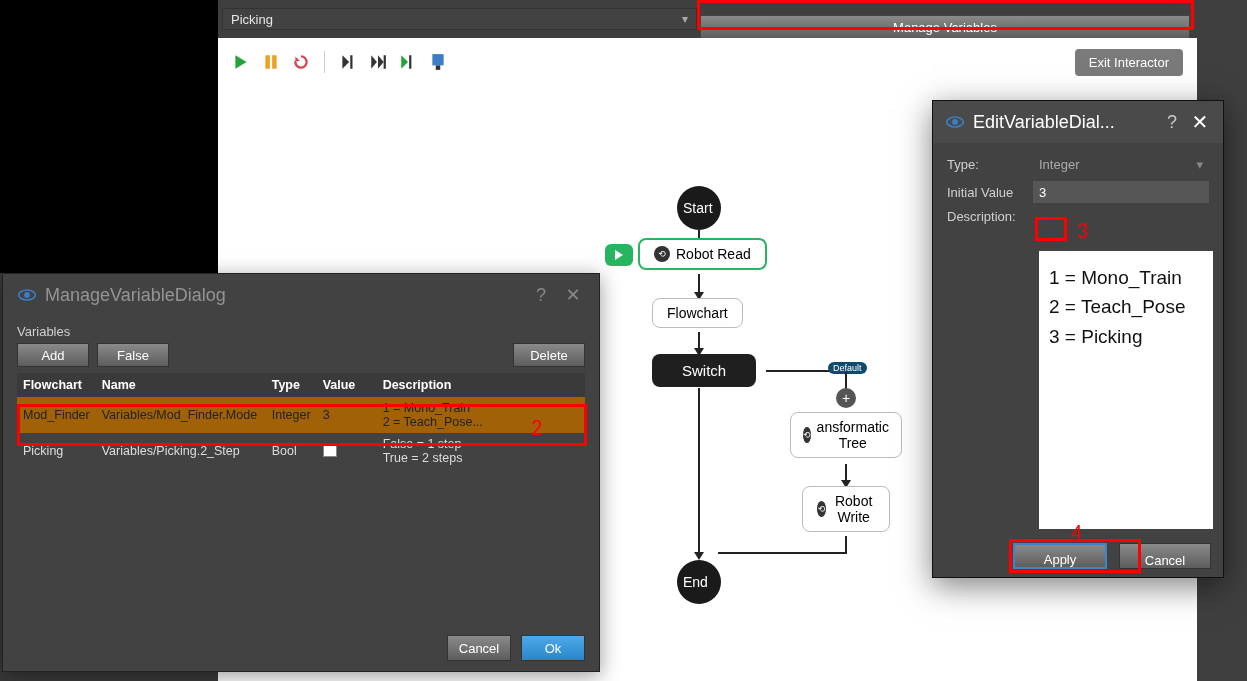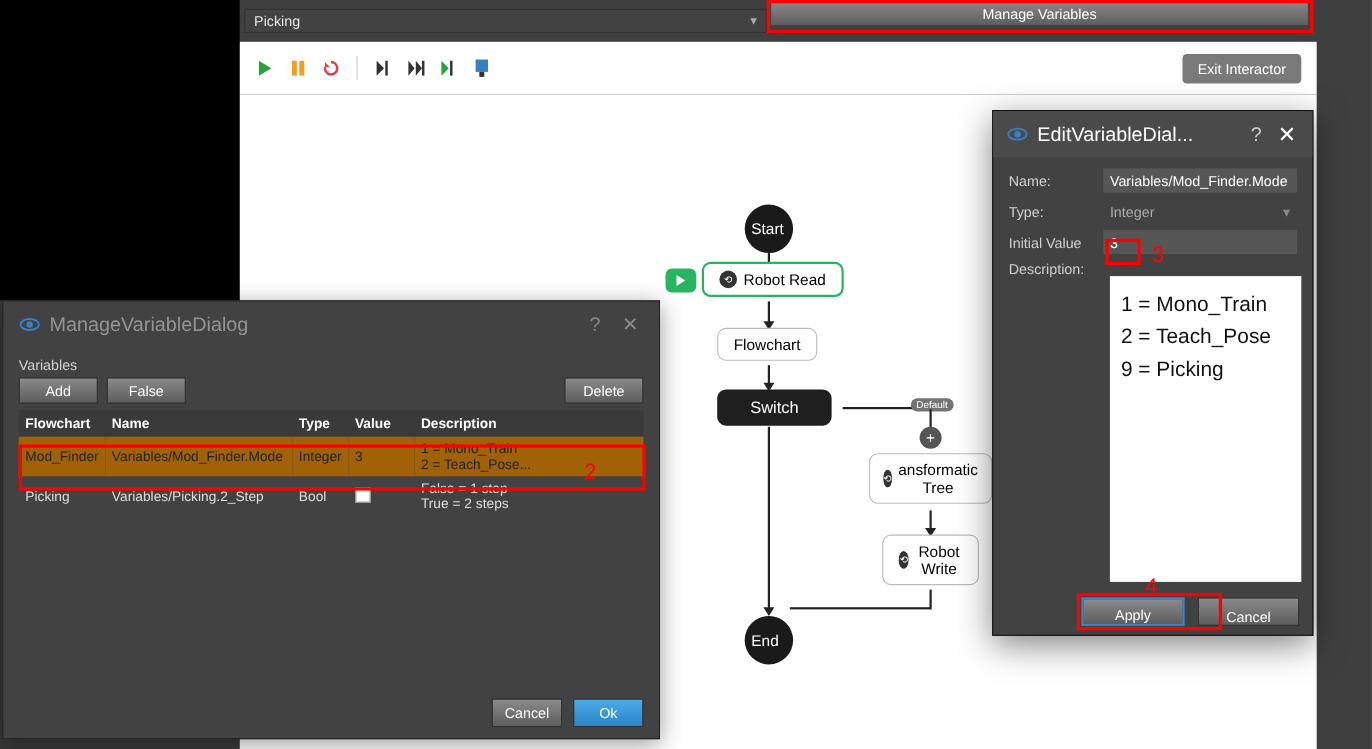--- a/index.html
+++ b/index.html
@@ -5,21 +5,21 @@
   * { box-sizing: border-box; margin: 0; padding: 0; font-family: "Segoe UI", Arial, sans-serif; }
   body { background: #3a3a3a; width: 1247px; height: 681px; position: relative; overflow: hidden; }
 
   
   .left-black { position: absolute; left: 0; top: 0; width: 218px; height: 273px; background: #000; }
 
   
   .top-bar { position: absolute; left: 218px; top: 0; right: 50px; height: 38px; background: #3f3f3f; display: flex; align-items: center; }
   .top-dropdown { margin-left: 4px; width: 475px; height: 22px; background: #424242; color: #e6e6e6; font-size: 13px; padding: 2px 8px; display: flex; align-items: center; justify-content: space-between; border: 1px solid #333; }
   .dd-handle { color:#aaa; font-size:12px; }
-  .manage-var-btn { position:absolute; left: 700px; top: 0; width: 490px; height: 24px; background: linear-gradient(#8a8a8a,#5d5d5d); color:#fff; font-size:13px; display:flex; align-items:center; justify-content:center; border:1px solid #444; }
+  .manage-var-btn { position:absolute; left: 700px; top: 15px; width: 490px; height: 24px; background: linear-gradient(#8a8a8a,#5d5d5d); color:#fff; font-size:13px; display:flex; align-items:center; justify-content:center; border:1px solid #444; }
   .red-box-1 { position:absolute; left:697px; top:0; width:497px; height:30px; border:3px solid red; pointer-events:none; }
 
   .right-gray { position:absolute; right:0; top:0; width:50px; height:681px; background:#3f3f3f; }
 
   
   .toolbar { position:absolute; left:218px; top:38px; width:979px; height:48px; background:#fff; display:flex; align-items:center; padding:0 14px; gap:12px; }
   .tb-icon { width:18px; height:18px; display:flex; align-items:center; justify-content:center; }
   .tb-sep { width:1px; height:22px; background:#ccc; margin:0 2px; }
   .exit-btn { margin-left:auto; background:#7a7a7a; color:#fff; padding:6px 14px; border-radius:4px; font-size:13px; }
 
@@ -27,21 +27,21 @@
   .canvas { position:absolute; left:218px; top:86px; width:979px; height:595px; background:#fff; }
 
   .flow-node { position:absolute; border:1px solid #bbb; border-radius:8px; background:#fff; font-size:14px; display:flex; align-items:center; justify-content:center; padding:6px 14px; gap:6px; }
   .start-end { width:44px; height:44px; border-radius:50%; background:#1a1a1a; color:#fff; font-size:14px; display:flex; align-items:center; justify-content:center; position:absolute; }
   .switch-node { position:absolute; background:#1f1f1f; color:#fff; border-radius:8px; padding:8px 30px; font-size:15px; }
   .robot-read { border:2px solid #27b562; }
   .play-badge { position:absolute; width:28px; height:22px; background:#27b562; border-radius:6px; display:flex; align-items:center; justify-content:center; }
   .arrow-line-v { position:absolute; width:2px; background:#222; }
   .arrow-tip { position:absolute; width:0; height:0; border-left:5px solid transparent; border-right:5px solid transparent; border-top:8px solid #222; }
   .plus-badge { position:absolute; width:20px; height:20px; border-radius:50%; background:#555; color:#fff; font-size:14px; display:flex; align-items:center; justify-content:center; }
-  .default-badge { position:absolute; background:#737373; color:#fff; font-size:9px; padding:1px 5px; border-radius:8px; }
+  .default-badge { position:absolute; background:#0c4a6e; color:#fff; font-size:9px; padding:1px 5px; border-radius:8px; }
   .node-icon { width:16px; height:16px; background:#333; border-radius:50%; display:inline-flex; align-items:center; justify-content:center; color:#fff; font-size:9px; }
 
   
   .mv-dialog { position:absolute; left:2px; top:273px; width:598px; height:399px; background:#424242; color:#ddd; border:1px solid #222; box-shadow:0 4px 20px rgba(0,0,0,.4); }
   .mv-title { display:flex; align-items:center; height:42px; padding:0 14px; font-size:18px; color:#949494; gap:8px;justify-content:space-between; }
   .mv-title-spacer { flex:1; }
   .mv-help, .mv-close { width:24px; text-align:center; color:#888; font-size:18px; }
   .mv-body { padding:4px 14px 0 14px; }
   .mv-label { font-size:13px; color:#d0d0d0; margin:4px 0; }
   .mv-btnrow { display:flex; gap:8px; margin-bottom:6px; }
@@ -51,21 +51,21 @@
   .mv-table th { text-align:left; background:#3a3a3a; color:#fff; font-weight:bold; padding:5px 6px; }
   .mv-table td { padding:4px 6px; vertical-align:middle; color:#ddd; }
   .mv-row-sel td { background:#a16207; color:#222; }
   .mv-check { width:14px; height:14px; background:#fff; border:1px solid #888; display:inline-block; }
   .red-box-2 { position:absolute; border:3px solid red; pointer-events:none; }
   .mv-footer { position:absolute; bottom:10px; right:14px; display:flex; gap:10px; }
   .mv-fbtn { width:64px; height:26px; font-size:13px; display:flex; align-items:center; justify-content:center; color:#fff; background:linear-gradient(#8a8a8a,#5d5d5d); border:1px solid #333; }
   .mv-fbtn.ok { background:linear-gradient(#4da9e8,#2a86c9); }
 
   
-  .ev-dialog { position:absolute; left:902px; top:100px; width:292px; height:478px; background:#424242; color:#ddd; border:1px solid #111; box-shadow:0 8px 30px rgba(0,0,0,.5); }
+  .ev-dialog { position:absolute; left:932px; top:100px; width:292px; height:478px; background:#424242; color:#ddd; border:1px solid #111; box-shadow:0 8px 30px rgba(0,0,0,.5); }
   .ev-title { display:flex; align-items:center; height:42px; padding:0 12px; font-size:18px; color:#fff; gap:8px; background:#4a4a4a; }
   .ev-title-spacer { flex:1; }
   .ev-close { width:22px; color:#fff; font-size:20px; text-align:center; }
   .ev-help { width:18px; color:#ccc; font-size:18px; text-align:center; }
   .ev-body { padding:10px 14px; font-size:13px; }
   .ev-row { display:flex; align-items:center; margin-bottom:6px; }
   .ev-lab { width:86px; color:#d0d0d0; font-size:13px; }
   .ev-field { flex:1; background:#565656; color:#fff; padding:3px 6px; height:22px; display:flex; align-items:center; font-size:13px; justify-content:space-between; }
   .ev-field.ro { background:#424242; color:#aaa; }
   .ev-desc { position:absolute; left:106px; top:150px; right:10px; height:278px; background:#fff; color:#111; font-size:19px; padding:12px 10px; line-height:1.55; }
@@ -276,46 +276,40 @@
         <ellipse cx="12" cy="12" rx="10" ry="6" fill="none" stroke="#3a7fc4" stroke-width="2"></ellipse>
         <circle cx="12" cy="12" r="3.5" fill="#3a7fc4"></circle>
       </svg>
     <span>EditVariableDial...</span>
     <span class="ev-title-spacer"></span>
     <span class="ev-help">?</span>
     <span class="ev-close">✕</span>
   </div>
   <div class="ev-body">
     <div class="ev-row">
-      <div class="ev-lab">Name:</div>
-      <div class="ev-field">
-          <span>Variables/Mod_Finder.Mode</span>
-        </div>
-    </div>
-    <div class="ev-row">
       <div class="ev-lab">Type:</div>
       <div class="ev-field ro">
           <span>Integer</span>
           <span style="color:#888;">▾</span>
         </div>
     </div>
     <div class="ev-row">
       <div class="ev-lab">Initial Value</div>
       <div class="ev-field">
           <span>3</span>
         </div>
     </div>
     <div class="ev-row">
       <div class="ev-lab">Description:</div>
     </div>
   </div>
   <div class="ev-desc">
     <div>1 = Mono_Train</div>
     <div>2 = Teach_Pose</div>
-    <div>9 = Picking</div>
+    <div>3 = Picking</div>
   </div>
   <div class="red-box-3" style="left:102px; top:116px; width:32px; height:24px;"></div>
   <div class="annot" style="left:144px; top:116px;">3</div>
 
   <div class="ev-footer">
     <div class="ev-fbtn apply">
         <span>Apply</span>
       </div>
     <div class="ev-fbtn">
         <span>Cancel</span>

